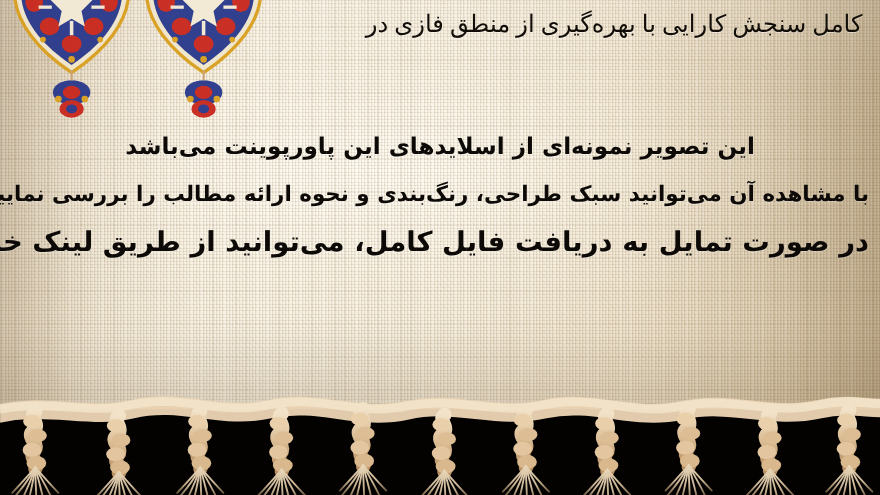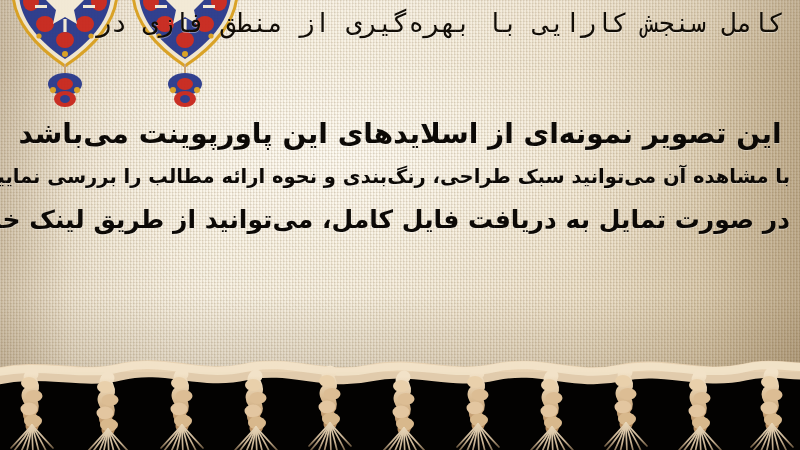--- a/index.html
+++ b/index.html
@@ -90,25 +90,25 @@
     width: 260px; height: 160px;
     pointer-events: none;
   }
 
   
   .title-block {
     position: absolute;
     right: 16px;
     top: 6px;
     width: 620px;
-    text-align: left;
+    text-align: right;
     direction: rtl;
     color: #120d06;
-    font-family: Liberation Mono, monospace;
-    font-size: 26px;
+    font-family: Liberation Serif, serif;
+    font-size: 22px;
     line-height: 1.48;
     letter-spacing: -0.2px;
     text-shadow: 0 1px 0 rgba(255,255,255,0.38);
   }
   .title-line { display: block; white-space: nowrap; }
   .title-line.l2 { margin-top: -1px; }
 
   .body-block {
     position: absolute;
     right: 10px;
@@ -118,21 +118,21 @@
     direction: rtl;
     color: #0c0906;
     font-family: "DejaVu Sans", sans-serif;
     font-weight: 700;
     font-size: 20px;
     line-height: 43px;
     letter-spacing: -0.9px;
     text-shadow: 0 1px 0 rgba(255,255,255,0.30);
   }
   .body-line { display: block; white-space: nowrap; }
-  .body-line.b1 { font-size: 28px; }
+  .body-line.b1 { font-size: 21px; }
   .body-line.b2 { font-size: 19.5px; }
   .body-line.b3 { font-size: 25px; }
 
   
   .black-band {
     position: absolute;
     left: 0; top: 372px;
     width: 800px; height: 78px;
     background: #030201;
   }

